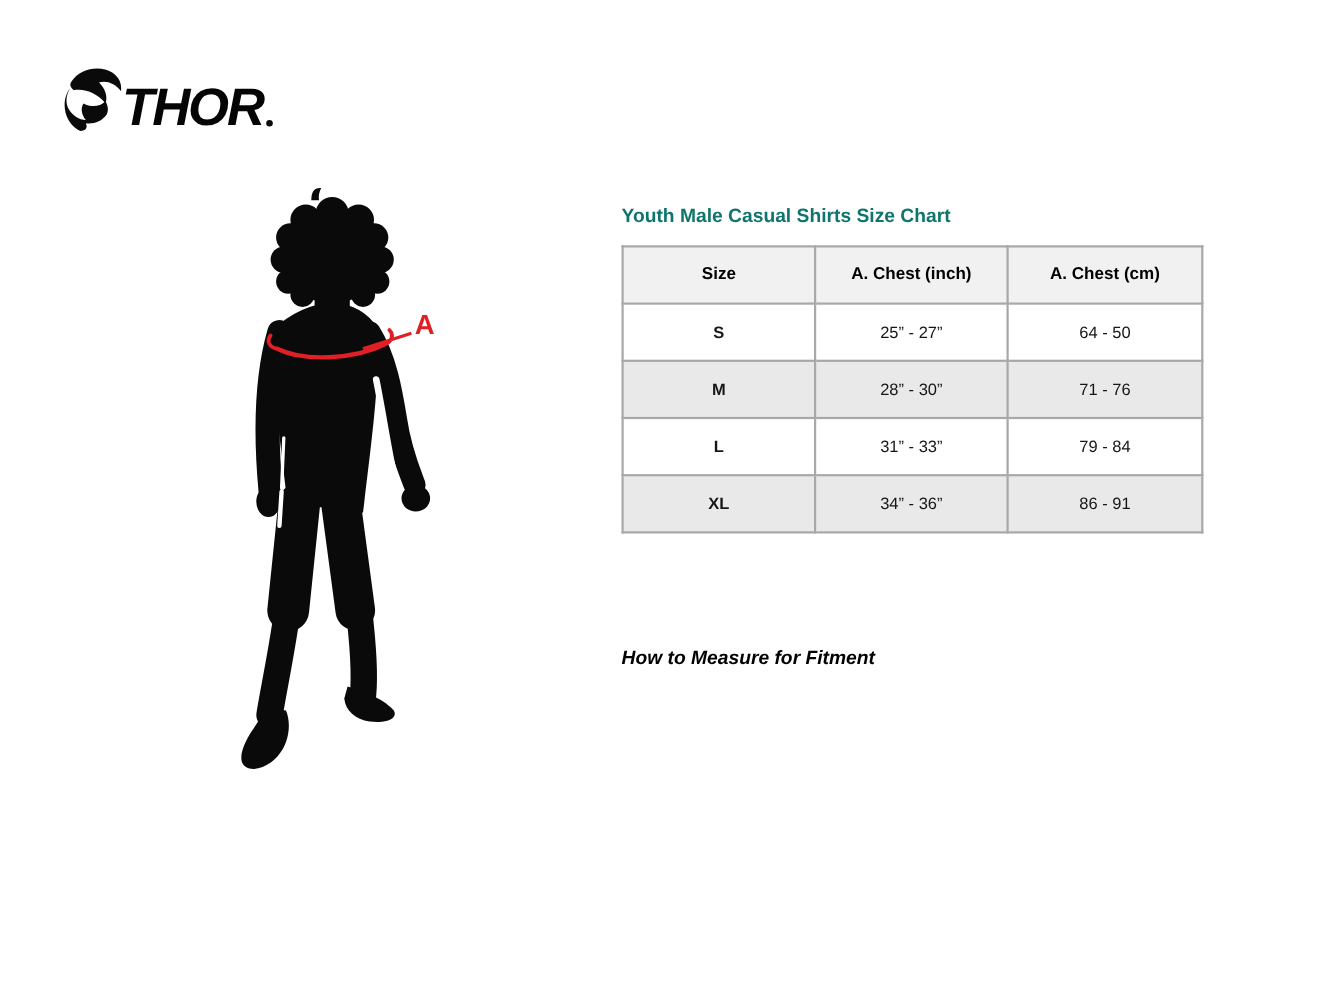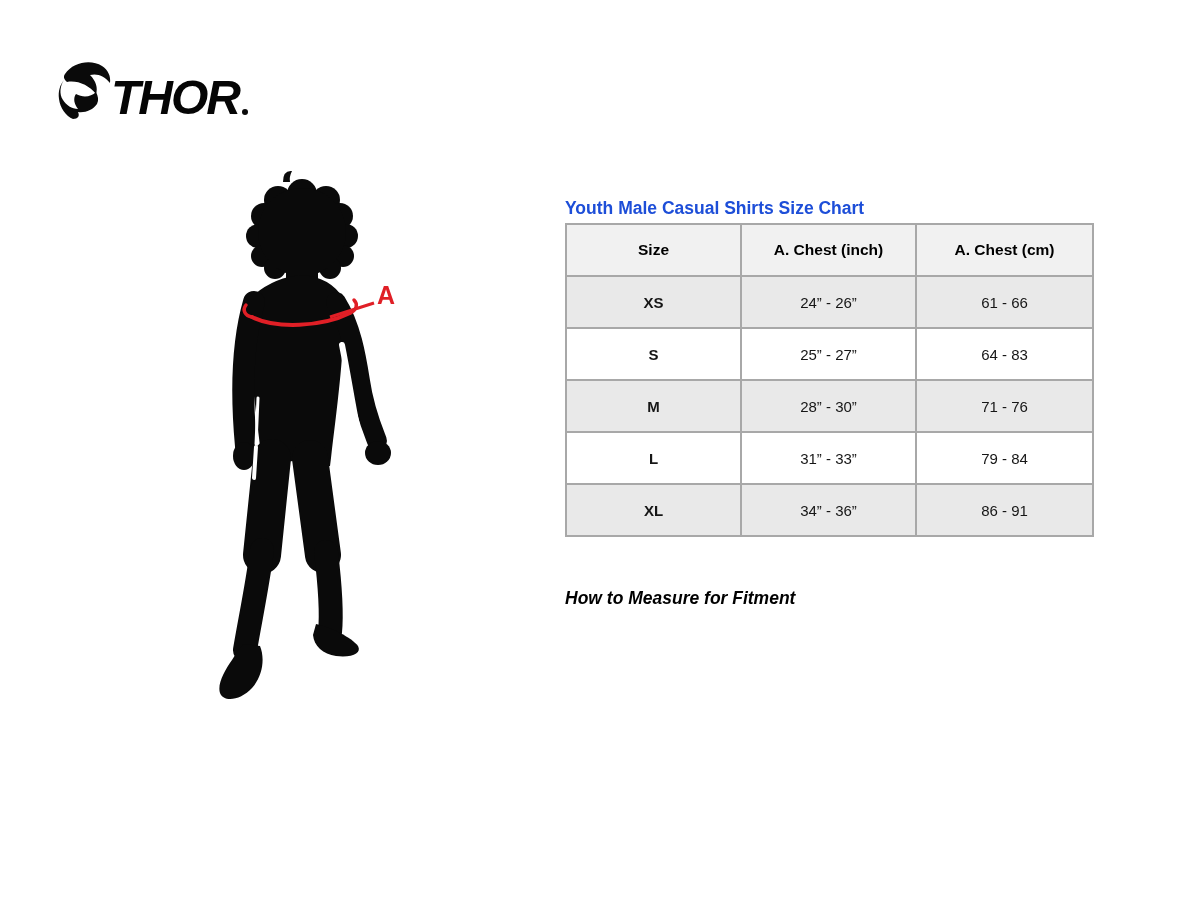--- a/index.html
+++ b/index.html
@@ -31,22 +31,22 @@
   
   .figure{position:absolute;left:180px;top:160px;width:280px;height:560px;}
   .accent-stroke{stroke:var(--accent-red);}
   .accent-fill{fill:var(--accent-red);}
   .label-a{
     font-family:"Liberation Sans", sans-serif;
     font-weight:bold;font-size:25px;
   }
   
   .chart-title{
-    position:absolute;left:565px;top:198px;
-    font-size:17.5px;font-weight:bold;color:#1d4ed8;
+    position:absolute;left:565px;top:186px;
+    font-size:17.5px;font-weight:bold;color:#0f766e;
   }
   table.size-table{
     position:absolute;left:565px;top:223px;width:527px;
     border-collapse:collapse;table-layout:fixed;
   }
   .size-table th,.size-table td{
     border:2px solid var(--table-border);
     text-align:center;vertical-align:middle;
     height:52px;font-size:15px;color:#161616;
     background:#ffffff;
@@ -138,29 +138,24 @@
       <col style="width:177px">
     </colgroup>
   <thead>
     <tr>
       <th>Size</th>
       <th>A. Chest (inch)</th>
       <th>A. Chest (cm)</th>
     </tr>
   </thead>
   <tbody>
-    <tr class="odd">
-      <td class="size-cell">XS</td>
-      <td>24” - 26”</td>
-      <td>61 - 66</td>
-    </tr>
     <tr>
       <td class="size-cell">S</td>
       <td>25” - 27”</td>
-      <td>64 - 83</td>
+      <td>64 - 50</td>
     </tr>
     <tr class="odd">
       <td class="size-cell">M</td>
       <td>28” - 30”</td>
       <td>71 - 76</td>
     </tr>
     <tr>
       <td class="size-cell">L</td>
       <td>31” - 33”</td>
       <td>79 - 84</td>

